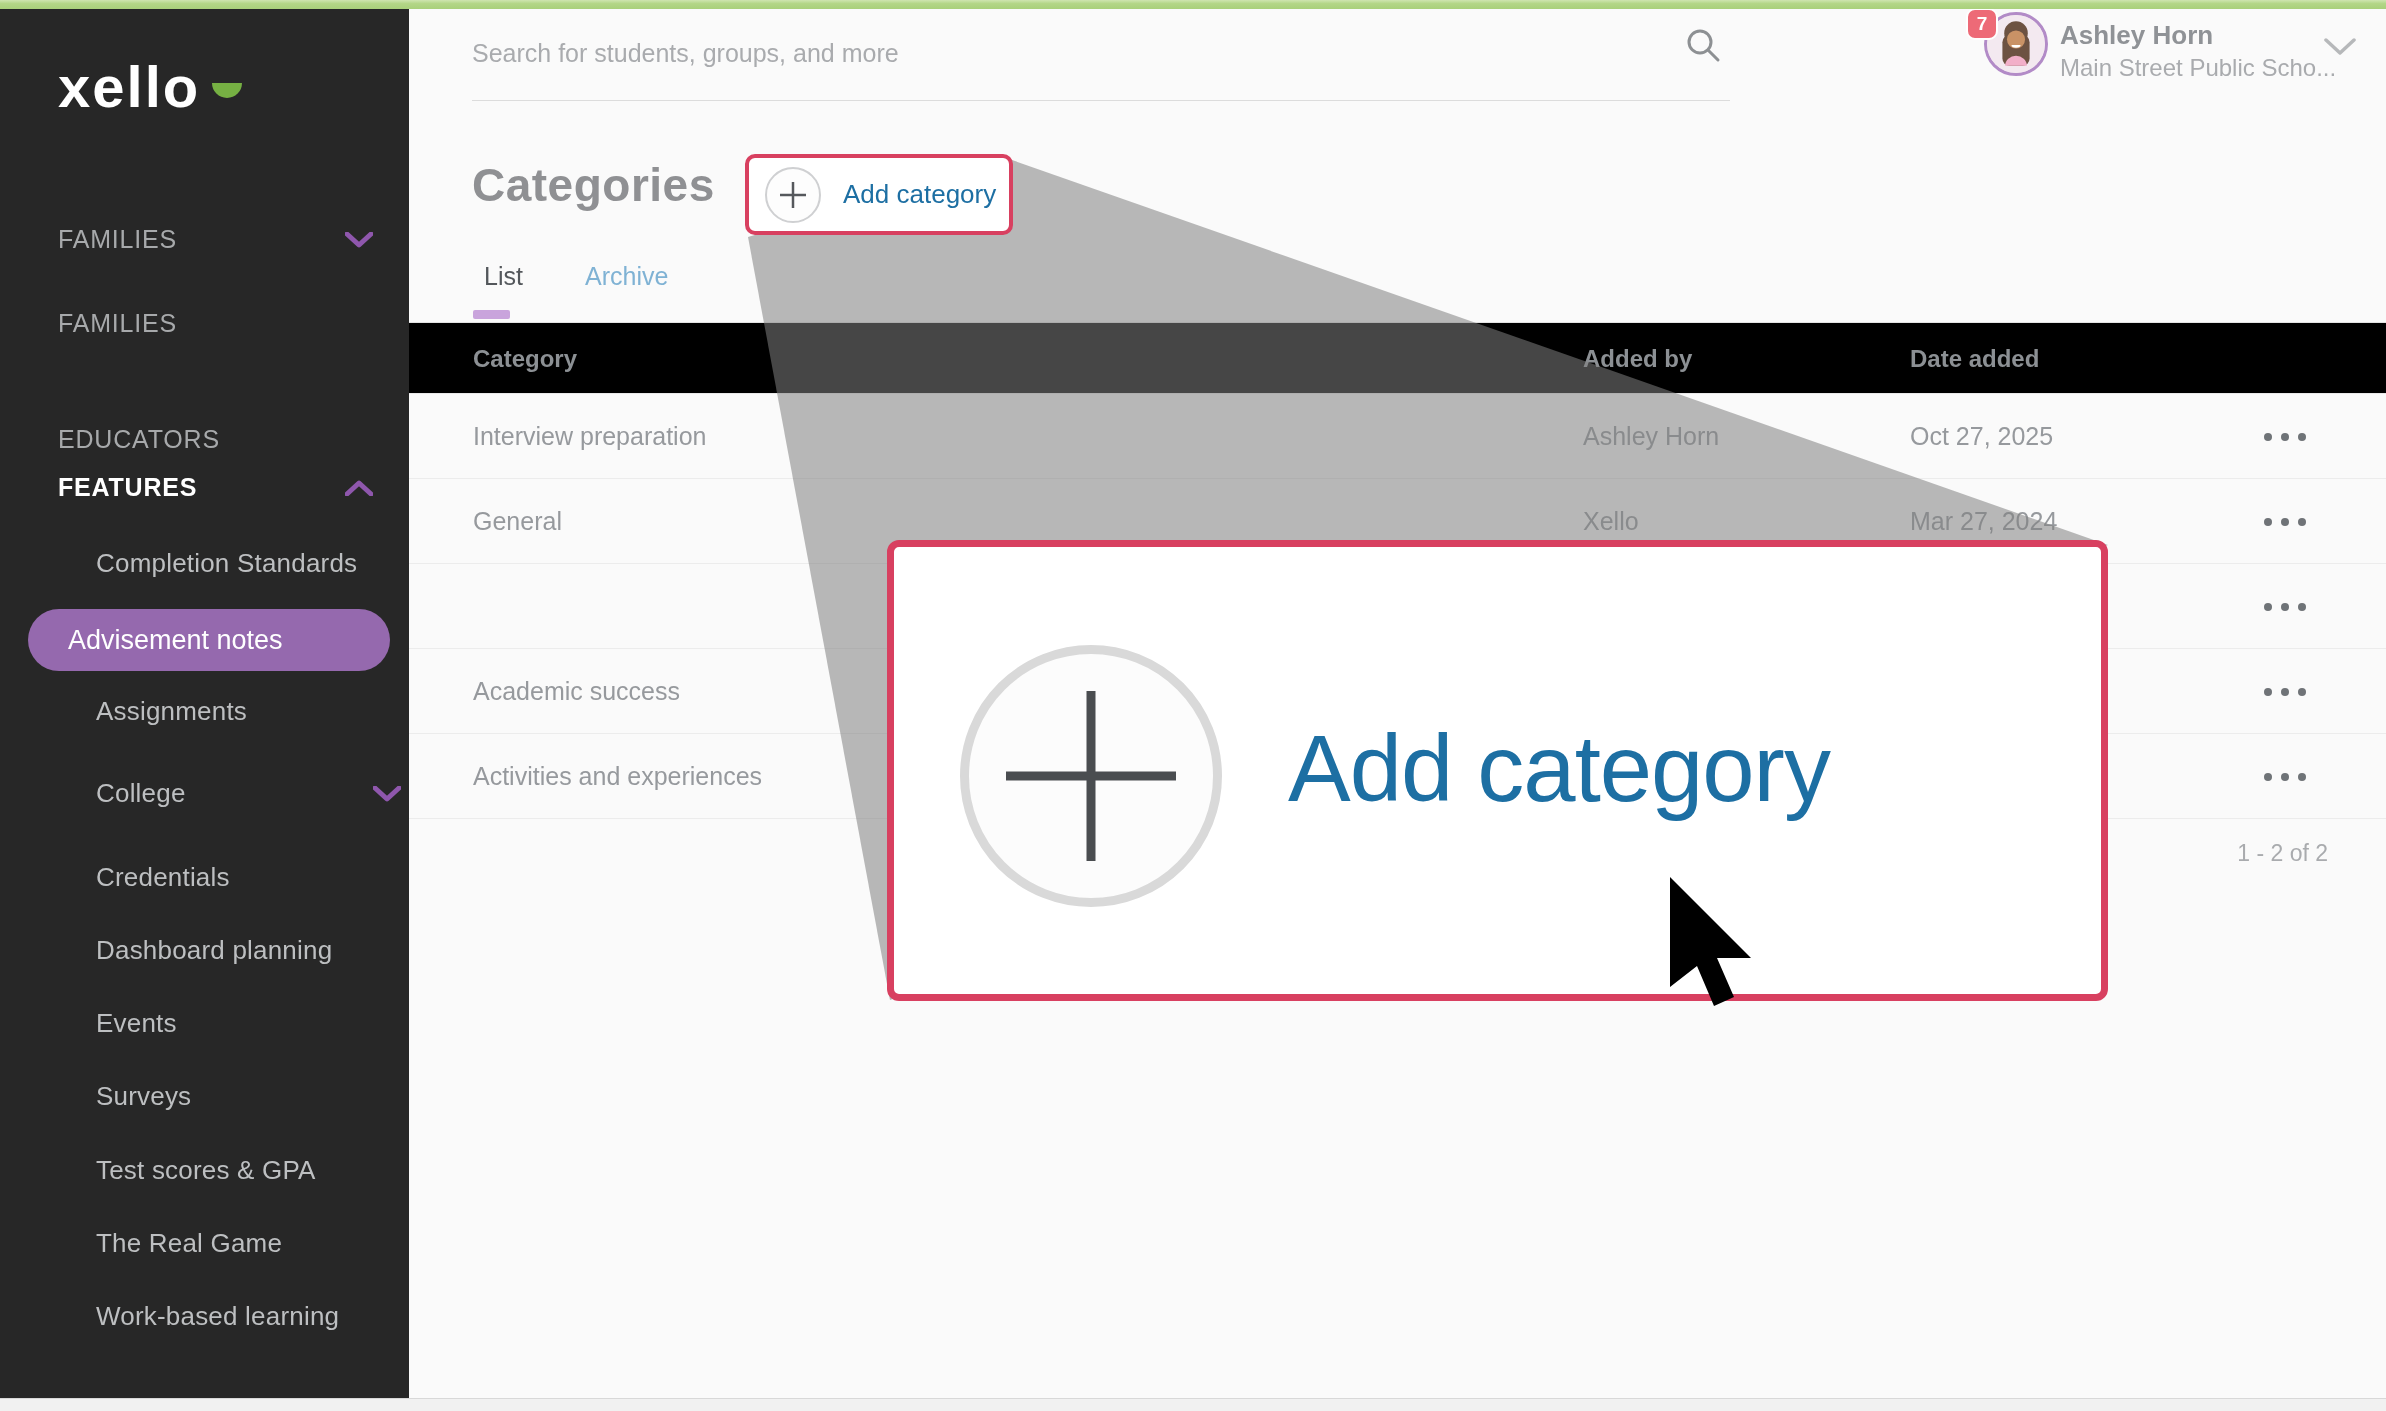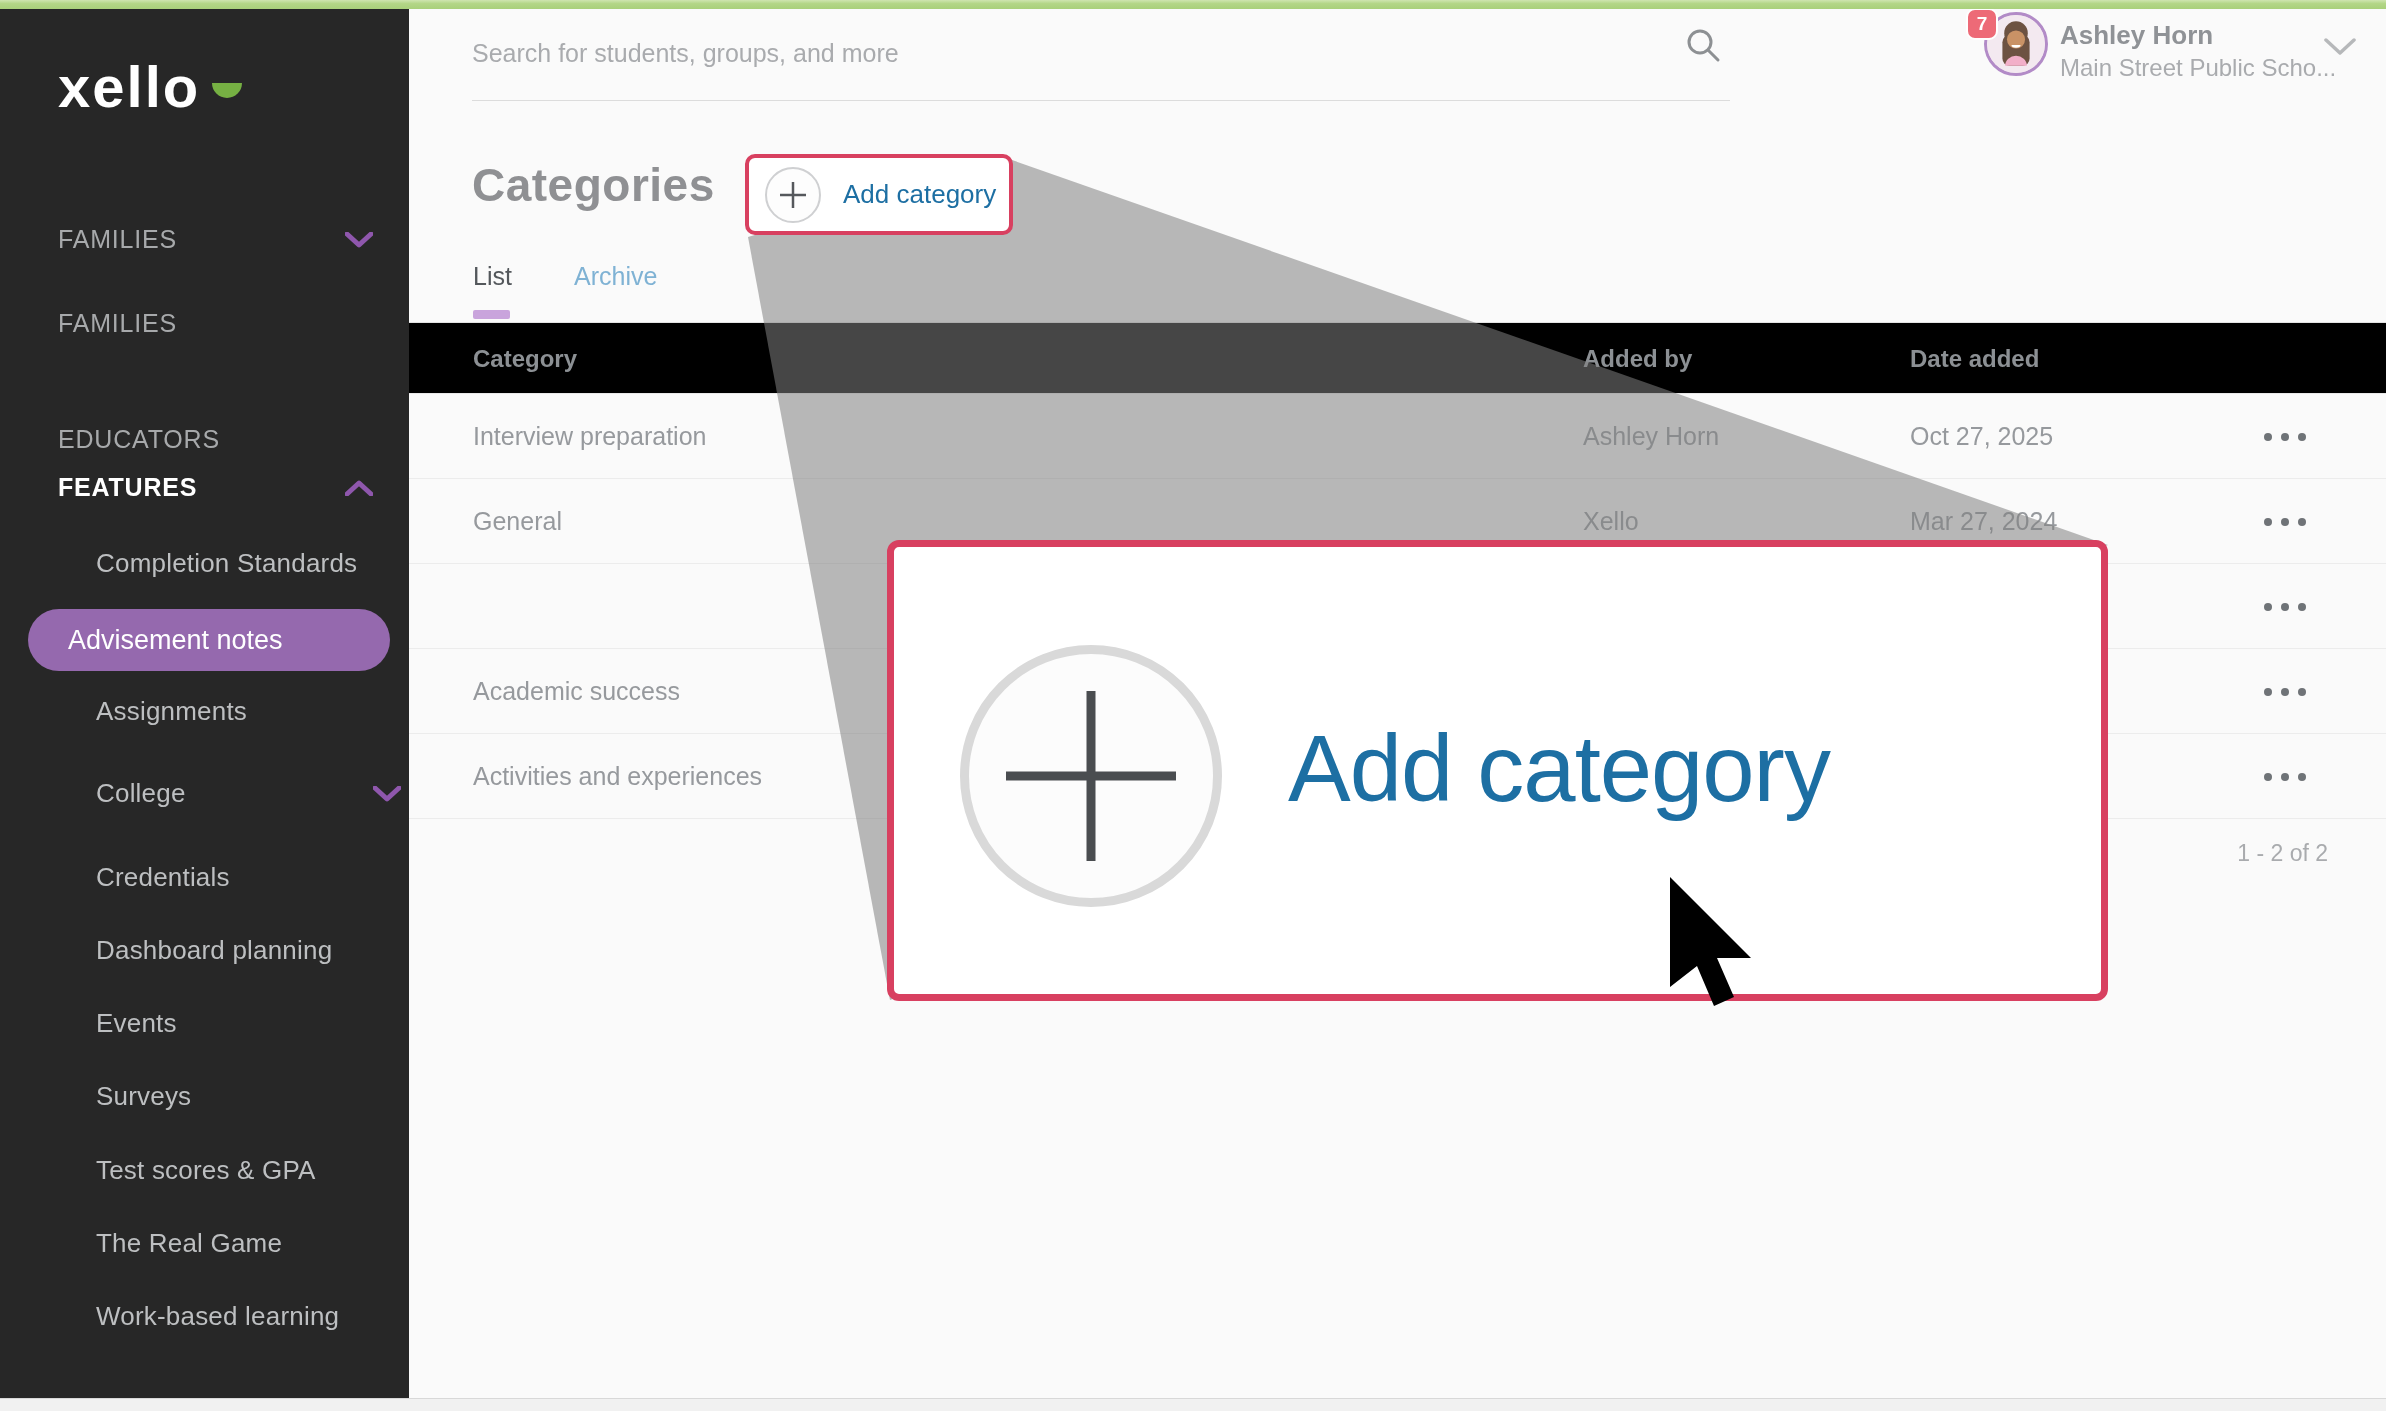--- a/index.html
+++ b/index.html
@@ -96,21 +96,21 @@
   }
   .add-btn .plus-circle {
     width:56px; height:56px; border-radius:50%; border:2px solid #cfd0d2;
     background:#fdfdfd; display:flex; align-items:center; justify-content:center;
     flex:0 0 auto;
   }
   .add-btn .label {
     margin-left:22px; font-size:26px; color:#1d6fa3; white-space:nowrap;
   }
   
-  .tab { position:absolute; top:262px; font-size:25px; cursor:pointer; z-index:1; }
+  .tab { position:absolute; top:262px; font-size:25px; cursor:pointer; z-index:1;margin-left:11px; }
   .tab.list { left:473px; color:#53575b; }
   .tab.archive { left:574px; color:#7fb2d4; }
   .tab-underline {
     position:absolute; left:473px; top:310px; width:37px; height:9px;
     background:#c9a4dc; border-radius:2px; z-index:1;
   }
   
   .table { position:absolute; left:409px; top:322px; width:1977px; z-index:1; }
   .thead {
     position:relative; height:72px; background:#000000;

